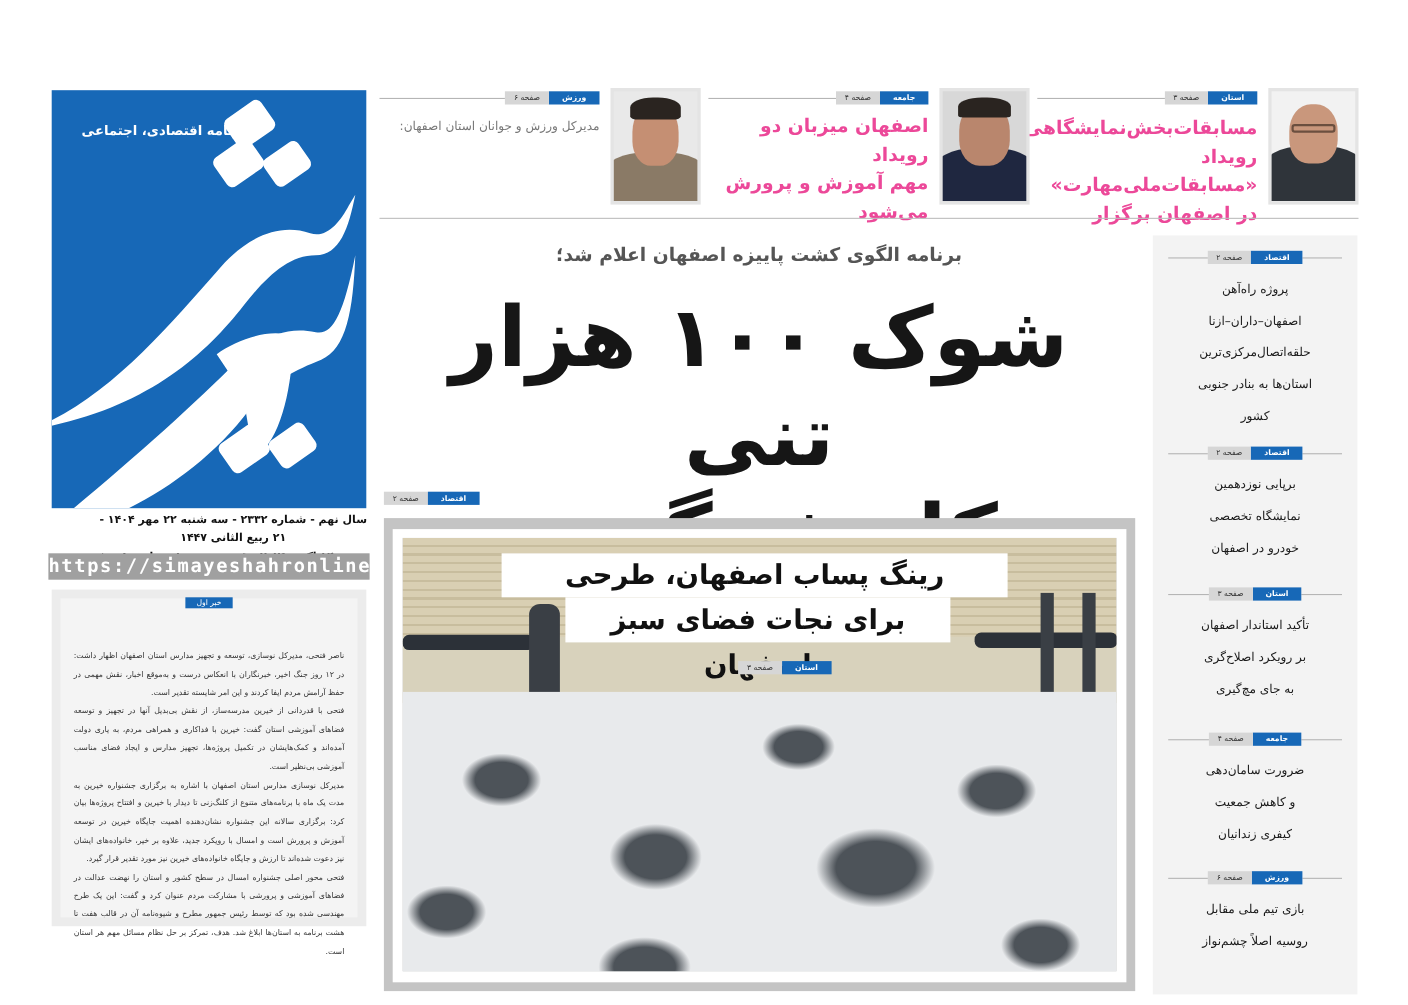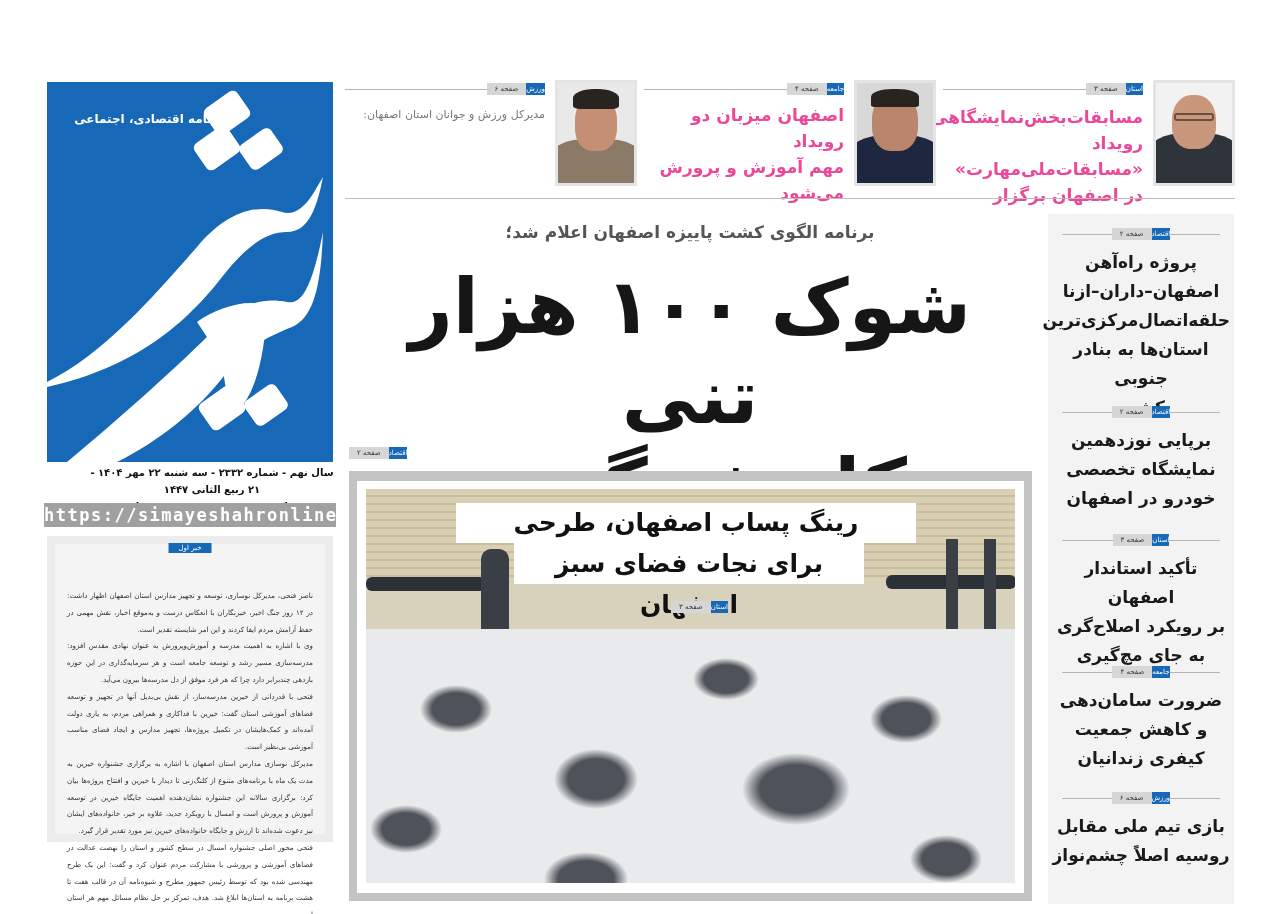--- a/index.html
+++ b/index.html
@@ -1,20 +1,20 @@
 <!DOCTYPE html>
 <html><head>
 <meta charset="utf-8">
 <style>
   * { box-sizing: border-box; margin: 0; padding: 0; }
   html, body { width: 1280px; height: 914px; background: #ffffff; overflow: hidden; }
   body { position: relative; font-family: "DejaVu Sans", sans-serif; color: #1a1a1a; direction: rtl; }
 
   .tag-row { display: flex; flex-direction: row; align-items: center; gap: 0; height: 12px; }
-  .tag-section { background: #1768b7; color: #fff; font-size: 7px; line-height: 12px; padding: 0 0; white-space: nowrap; }
+  .tag-section { background: #1768b7; color: #fff; font-size: 7px; line-height: 12px; padding: 0 12px; white-space: nowrap; font-weight: bold; }
   .tag-page { background: #d6d6d6; color: #333; font-size: 7px; line-height: 12px; padding: 0 8px; white-space: nowrap; }
   .tag-line { flex: 1; height: 1px; background: #b5b5b5; }
 
   
   .top-strip { position: absolute; top: 80px; left: 345px; width: 890px; height: 110px; }
   .teaser { position: absolute; top: 0; width: 292px; height: 110px; }
   .teaser .photo { position: absolute; right: 0; top: 0; width: 82px; height: 106px; background: #e4e4e4; padding: 3px; }
   .teaser .photo .ph { width: 100%; height: 100%; position: relative; overflow: hidden; }
   .teaser .tagbar { position: absolute; right: 92px; left: 0; top: 3px; }
   .teaser .kicker { position: absolute; right: 92px; left: 0; top: 28px; font-size: 11px; color: #777; text-align: right; }
@@ -53,21 +53,21 @@
   .photo-white { width: 100%; height: 100%; background: #fff; padding: 8px 9px 10px 9px; }
   .photo-img { position: relative; width: 100%; height: 100%; overflow: hidden; background: #cfcfcf; }
   .photo-caption-1 { position: absolute; top: 14px; left: 90px; width: 460px; height: 40px; background: #fff; text-align: center; font-size: 25px; font-weight: bold; line-height: 40px; color: #111; }
   .photo-caption-2 { position: absolute; top: 54px; left: 148px; width: 350px; height: 41px; background: #fff; text-align: center; font-size: 25px; font-weight: bold; line-height: 41px; color: #111; }
   .photo-tag { position: absolute; top: 112px; left: 305px; }
 
   
   .right-col { position: absolute; top: 214px; left: 1048px; width: 186px; height: 690px; background: #f3f3f3; }
   .rc-item { position: absolute; left: 0; width: 186px; }
   .rc-item .tagbar { padding: 0 14px; }
-  .rc-item .title { margin-top: 8px; text-align: center; font-size: 17px; font-weight: bold; line-height: 29px; color: #1a1a1a; padding: 0 4px; }
+  .rc-item .title { margin-top: 8px; text-align: center; font-size: 11px; font-weight: normal; line-height: 29px; color: #1a1a1a; padding: 0 4px; }
 </style>
 </head>
 <body>
 
 <div class="masthead">
   <svg width="286" height="380" viewBox="0 0 286 380">
 
     <path d="M0 300 C60 270, 110 210, 150 165 C175 135, 205 120, 235 130 C250 135, 262 120, 270 105 L276 95 C270 125, 262 150, 240 150 C215 150, 195 170, 175 195 C140 240, 90 285, 0 305 Z" fill="#fff"></path>
     <path d="M20 380 C80 330, 130 285, 170 245 C195 222, 215 215, 240 220 C255 223, 265 205, 276 150 C274 200, 268 235, 245 245 C220 255, 200 265, 180 290 C150 330, 110 360, 70 380 Z" fill="#fff"></path>
     <path d="M150 240 C170 225, 205 215, 220 225 C218 270, 210 310, 190 330 C175 315, 180 290, 170 270 Z" fill="#fff"></path>
@@ -84,21 +84,20 @@
   <div class="issue-line1">سال نهم - شماره ۲۳۳۲ - سه شنبه ۲۲ مهر ۱۴۰۴ - ۲۱ ربیع الثانی ۱۴۴۷</div>
   <div class="issue-line2">۱۴ اکتبر ۲۰۲۵ - قیمت: ۱۰۰۰۰ تومان - ۸ صفحه</div>
 </div>
 <div class="url-bar">https://simayeshahronline.ir</div>
 
 <div class="lead-box">
   <div class="lead-inner">
     <div class="lead-badge">خبر اول</div>
     <div class="lead-body">
       <p>ناصر فتحی، مدیرکل نوسازی، توسعه و تجهیز مدارس استان اصفهان اظهار داشت: در ۱۲ روز جنگ اخیر، خبرنگاران با انعکاس درست و به‌موقع اخبار، نقش مهمی در حفظ آرامش مردم ایفا کردند و این امر شایسته تقدیر است.</p>
-      <p>وی با اشاره به اهمیت مدرسه و آموزش‌وپرورش به عنوان نهادی مقدس افزود: مدرسه‌سازی مسیر رشد و توسعه جامعه است و هر سرمایه‌گذاری در این حوزه بازدهی چندبرابر دارد چرا که هر فرد موفق از دل مدرسه‌ها بیرون می‌آید.</p>
       <p>فتحی با قدردانی از خیرین مدرسه‌ساز، از نقش بی‌بدیل آنها در تجهیز و توسعه فضاهای آموزشی استان گفت: خیرین با فداکاری و همراهی مردم، به یاری دولت آمده‌اند و کمک‌هایشان در تکمیل پروژه‌ها، تجهیز مدارس و ایجاد فضای مناسب آموزشی بی‌نظیر است.</p>
       <p>مدیرکل نوسازی مدارس استان اصفهان با اشاره به برگزاری جشنواره خیرین به مدت یک ماه با برنامه‌های متنوع از کلنگ‌زنی تا دیدار با خیرین و افتتاح پروژه‌ها بیان کرد: برگزاری سالانه این جشنواره نشان‌دهنده اهمیت جایگاه خیرین در توسعه آموزش و پرورش است و امسال با رویکرد جدید، علاوه بر خیر، خانواده‌های ایشان نیز دعوت شده‌اند تا ارزش و جایگاه خانواده‌های خیرین نیز مورد تقدیر قرار گیرد.</p>
       <p>فتحی محور اصلی جشنواره امسال در سطح کشور و استان را نهضت عدالت در فضاهای آموزشی و پرورشی با مشارکت مردم عنوان کرد و گفت: این یک طرح مهندسی شده بود که توسط رئیس جمهور مطرح و شیوه‌نامه آن در قالب هفت تا هشت برنامه به استان‌ها ابلاغ شد. هدف، تمرکز بر حل نظام مسائل مهم هر استان است.</p>
     </div>
   </div>
 </div>
 
 <div class="top-strip">
 
   <div class="teaser" style="right:0;">

